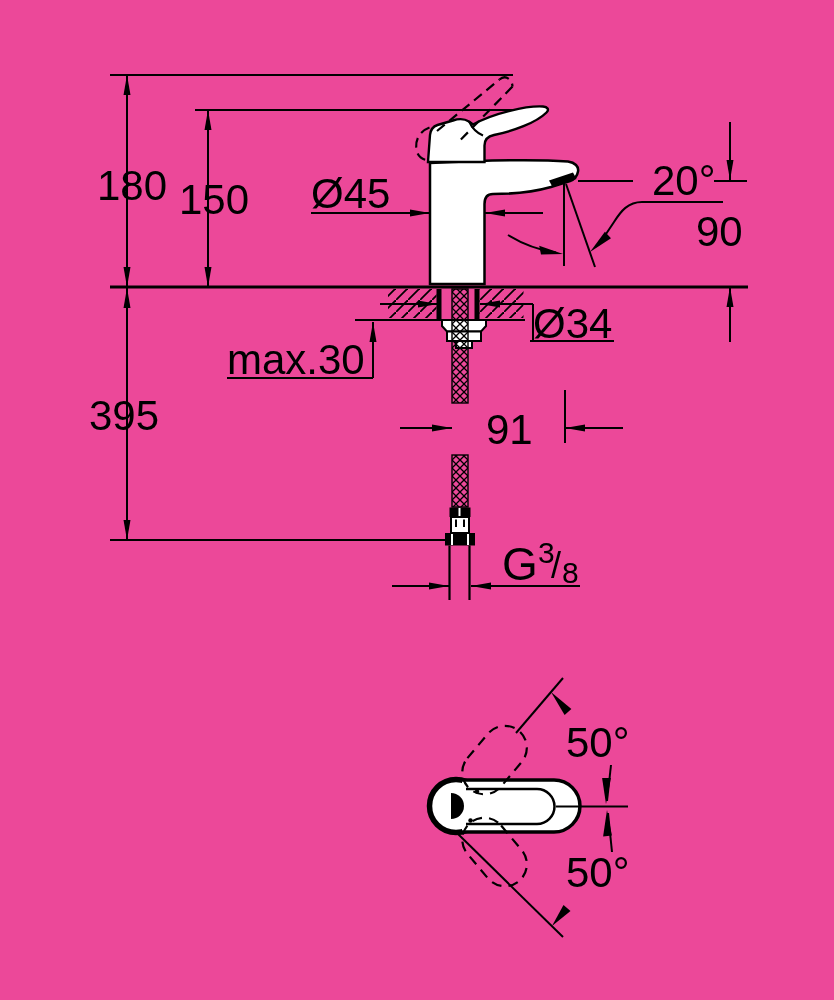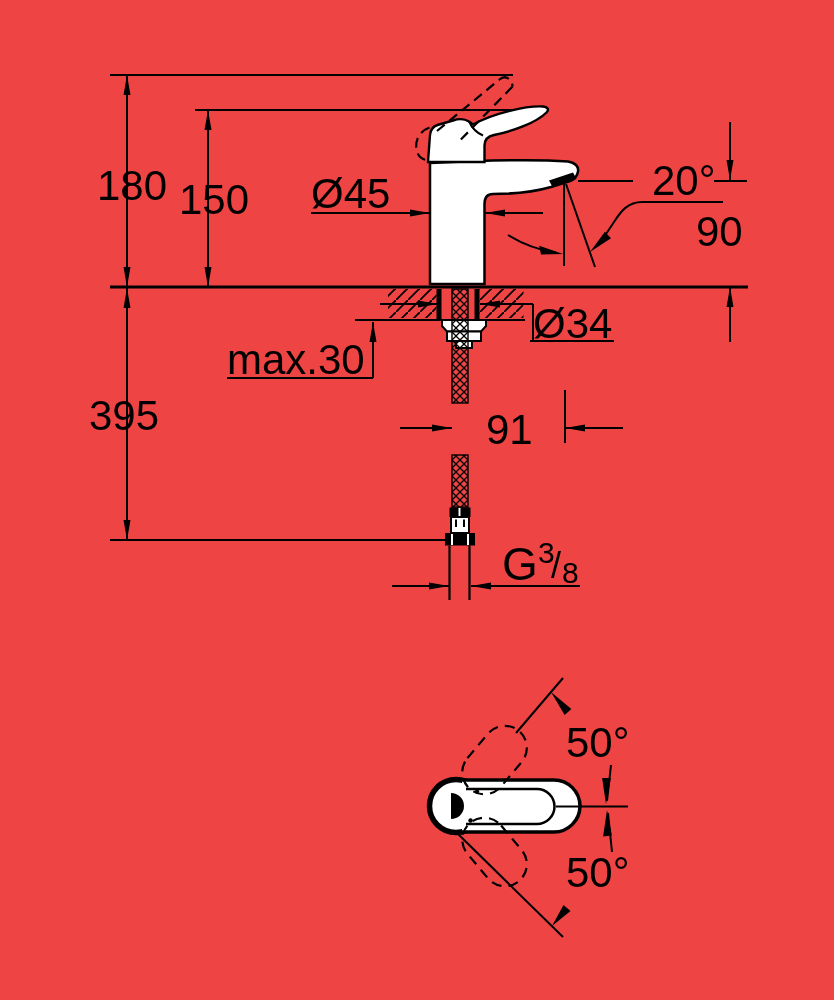--- a/index.html
+++ b/index.html
@@ -1,16 +1,16 @@
 <!DOCTYPE html>
 <html><head>
 <meta charset="utf-8">
 <style>
   html,body{margin:0;padding:0;background:#ffffff;}
-  .stage{width:834px;height:1000px;position:relative;background:#ef4444;}
+  .stage{width:834px;height:1000px;position:relative;background:#ec4899;}
   svg{display:block;}
   text{font-family:"Liberation Sans","DejaVu Sans",sans-serif;fill:#000;}
   .dim{font-size:42px;}
   .big{font-size:46px;}
   .sup{font-size:30px;}
   .slash{font-size:36px;}
 </style>
 </head>
 <body>
 

